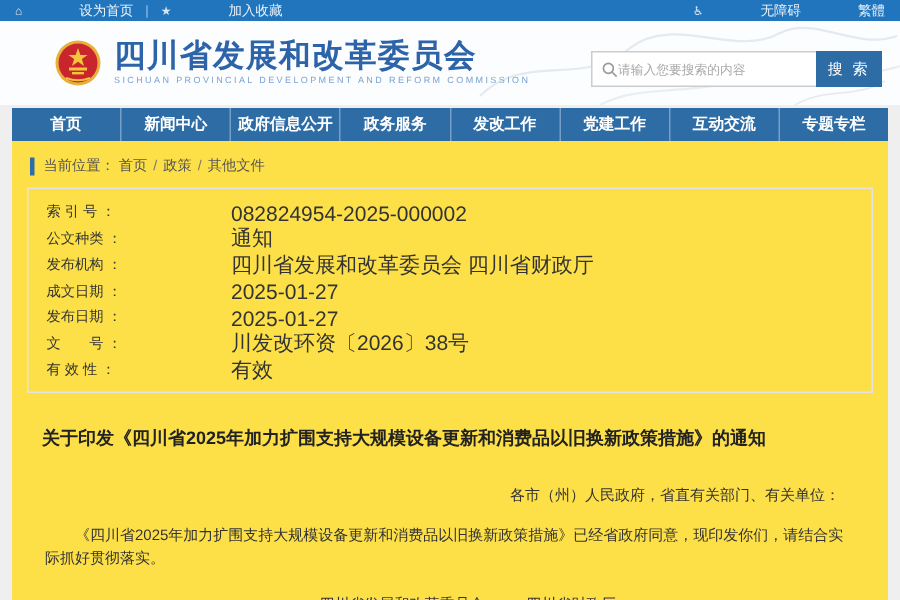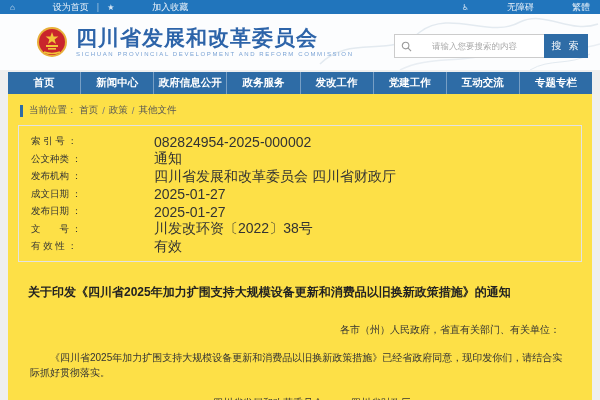--- a/index.html
+++ b/index.html
@@ -17,26 +17,26 @@
   
   .header { position:relative; height:56px; background:#fcfdfe; display:flex;
     justify-content:space-between; align-items:center; padding:0 12px 0 36px; overflow:hidden; }
   .map-watermark { position:absolute; right:0; top:0; height:56px; width:320px; pointer-events:none; }
   .logo-row { display:flex; align-items:center; gap:8px; position:relative; z-index:1; }
   .emblem { width:32px; height:32px; flex:0 0 auto; }
   .site-cn { font-size:21px; font-weight:bold; color:#2d64a9; letter-spacing:1px; line-height:1.05; }
   .site-en { font-size:6px; color:#7aa3d4; letter-spacing:1.6px; margin-top:2px; }
   .search-area { display:flex; align-items:stretch; position:relative; z-index:1; margin-top:8px; }
   .search-box { display:flex; align-items:center; width:150px; height:24px; background:#fff;
-    border:1px solid #ccc; border-right:none; padding:0 6px; gap:20px; }
+    border:1px solid #ccc; border-right:none; padding:0 6px; gap:0; }
   .search-box input { border:none; outline:none; flex:1; font-size:8.5px; color:#333;
     font-family:inherit; background:transparent; width:100%; }
   .search-box input::placeholder { color:#a9a9a9; }
   .search-btn { width:44px; height:24px; background:#2e6ca6; color:#fff; border:none;
-    font-size:10px; letter-spacing:2px; cursor:pointer; font-family:Liberation Sans, sans-serif; }
+    font-size:10px; letter-spacing:2px; cursor:pointer; font-family:Liberation Serif, serif; }
 
   
   .nav { margin:2px 8px 0; height:22px; background:#2e6ca6; display:flex; }
   .nav-item { flex:1; display:flex; align-items:center; justify-content:center;
     color:#fff; font-size:10.5px; font-weight:bold; text-decoration:none; cursor:pointer;
     border-right:1px solid rgba(255,255,255,.35); }
   .nav-item:last-child { border-right:none; }
 
   
   .content { margin:0 8px; background:#fde047; height:306px; padding-top:10px; }
@@ -150,21 +150,21 @@
     <div class="meta-row">
       <span class="meta-label">成文日期 ：</span>
       <span class="meta-value">2025-01-27</span>
     </div>
     <div class="meta-row">
       <span class="meta-label">发布日期 ：</span>
       <span class="meta-value">2025-01-27</span>
     </div>
     <div class="meta-row">
       <span class="meta-label">文　　号 ：</span>
-      <span class="meta-value">川发改环资〔2022〕38号</span>
+      <span class="meta-value">川发改环资〔2026〕38号</span>
     </div>
     <div class="meta-row">
       <span class="meta-label">有 效 性 ：</span>
       <span class="meta-value">有效</span>
     </div>
   </div>
 
   <div class="doc-title">关于印发《四川省2025年加力扩围支持大规模设备更新和消费品以旧换新政策措施》的通知</div>
 
   <div class="salutation">各市（州）人民政府，省直有关部门、有关单位：</div>

